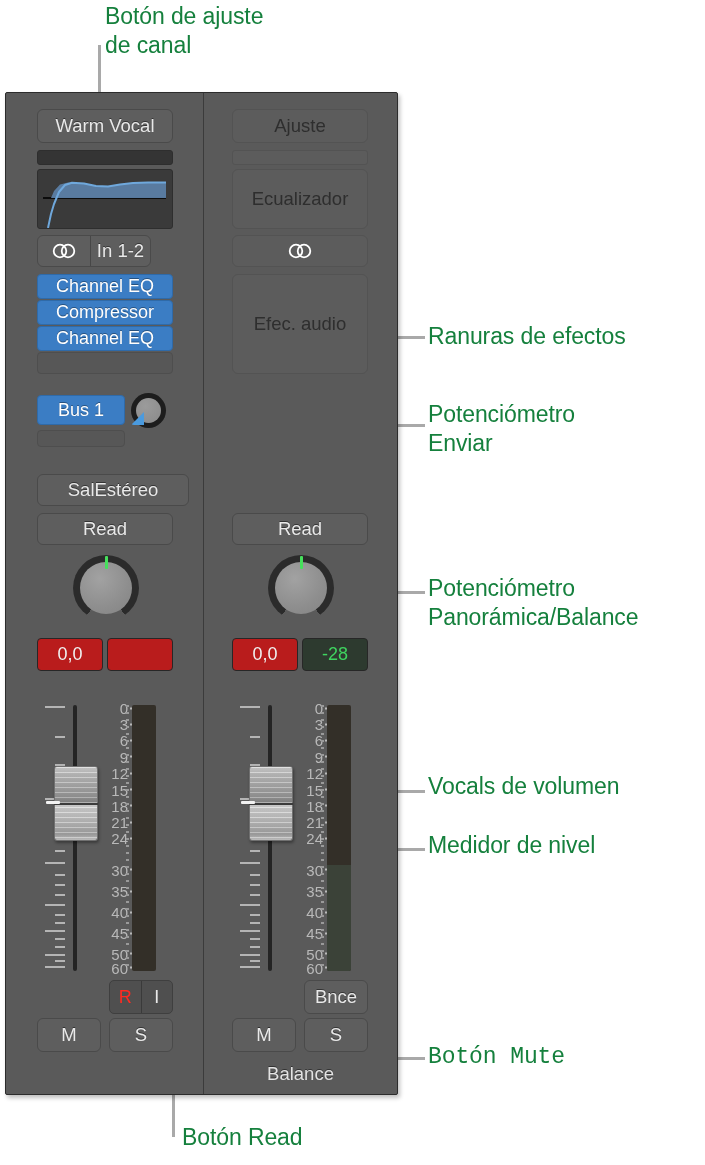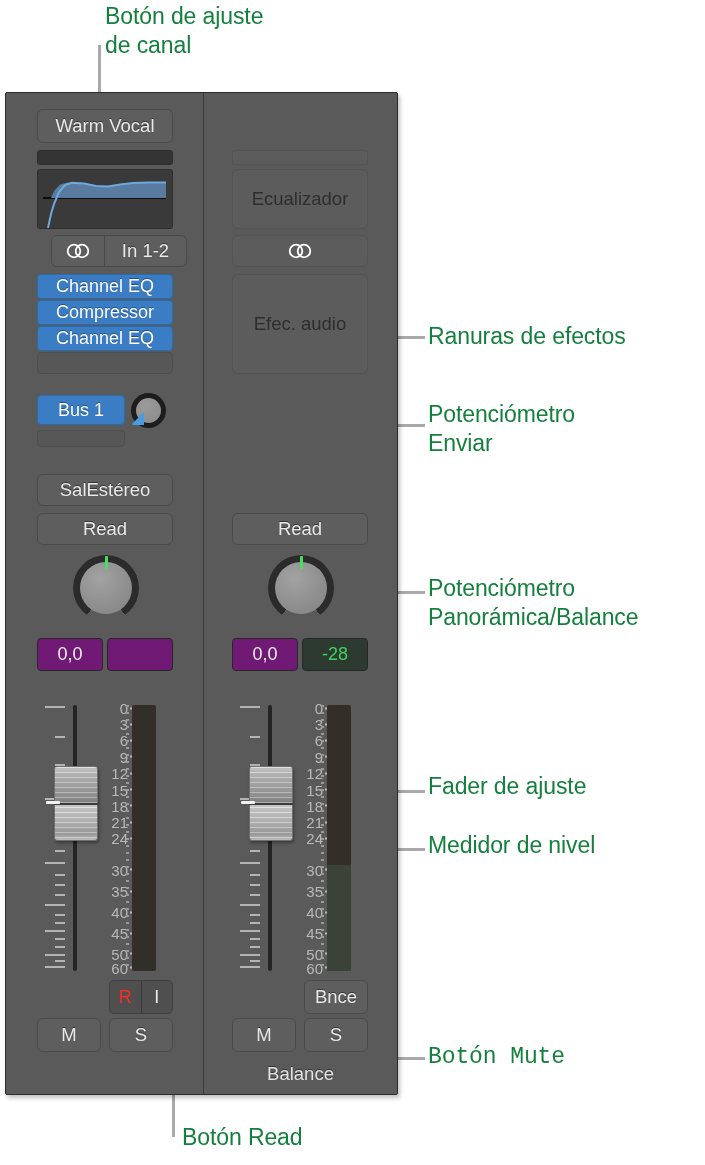--- a/index.html
+++ b/index.html
@@ -40,21 +40,21 @@
         background:#575757;border:1px solid #4e4e4e;}
   .thinbar{position:absolute;box-sizing:border-box;border-radius:3px;
            background:#343434;border:1px solid #2e2e2e;}
   .thinbar.light{background:#5c5c5c;border-color:#535353;}
 
   
   #eq-thumb{position:absolute;background:#3a3a3a;border:1px solid #2e2e2e;
             border-radius:3px;box-sizing:border-box;overflow:hidden;}
 
   
-  .vbox{position:absolute;box-sizing:border-box;background:#701a75;
+  .vbox{position:absolute;box-sizing:border-box;background:#b91c1c;
         border:1px solid #272727;border-radius:4px;
         display:flex;align-items:center;justify-content:center;
         color:#f0f0f0;font-size:18px;}
   .vbox.green{background:#2d3a2f;color:#3fd35f;}
   .vbox.empty{color:transparent;}
 
   
   .knob-pan{position:absolute;border-radius:50%;
             background:conic-gradient(from 215deg,#2b2b2b 0deg 290deg, rgba(0,0,0,0) 290deg 360deg);}
   .knob-pan .cap{position:absolute;left:7px;top:7px;right:7px;bottom:7px;
@@ -117,21 +117,21 @@
 </head>
 <body>
 
 <div class="callout" style="left:105px;top:2px;">Botón de ajuste
 de canal</div>
 <div class="callout" style="left:428px;top:322px;">Ranuras de efectos</div>
 <div class="callout" style="left:428px;top:400px;">Potenciómetro
 Enviar</div>
 <div class="callout" style="left:428px;top:574px;">Potenciómetro
 Panorámica/Balance</div>
-<div class="callout" style="left:428px;top:772px;">Fader de ajuste</div>
+<div class="callout" style="left:428px;top:772px;">Vocals de volumen</div>
 <div class="callout" style="left:428px;top:831px;">Medidor de nivel</div>
 <div class="callout" style="left:428px;top:1043px;font-family:Liberation Mono, monospace;">Botón Mute</div>
 <div class="callout" style="left:182px;top:1123px;">Botón Read</div>
 
 <div class="lead-v" style="left:98px;top:45px;height:70px;"></div>
 
 <div class="lead-v-w" style="left:167px;top:273px;height:110px;"></div>
 <div class="lead-h-w" style="left:167px;top:273px;width:14px;"></div>
 <div class="lead-h-w" style="left:167px;top:380px;width:14px;"></div>
 <div class="lead-v-w" style="left:178px;top:273px;height:110px;"></div>
@@ -160,21 +160,21 @@
     <div class="thinbar" style="left:31px;top:57px;width:136px;height:15px;"></div>
 
     <div id="eq-thumb" style="left:31px;top:76px;width:136px;height:60px;">
       <svg width="134" height="58" viewBox="0 0 134 58" preserveAspectRatio="none">
         <path d="M5,28 L128,28" stroke="#0c0c0c" stroke-width="2" fill="none"></path>
         <path d="M10,58 L10,28 L13,28 L16,21 L22,14.5 L30,12.5 L45,13.5 L58,16 L70,16.5 L82,14.5 L95,13 L110,12.6 L128,12.4 L128,28 L10,28 Z" fill="#5b7ea5" opacity="0.95"></path>
         <path d="M10,58 L13,44 L16,34 L21,22 L27,15 L34,12.7 L46,13.6 L58,16 L70,16.6 L82,14.6 L95,13 L110,12.6 L128,12.4" stroke="#6fa8dc" stroke-width="2" fill="none" stroke-linejoin="round"></path>
       </svg>
     </div>
 
-    <div class="iorow" style="left:45px;top:142px;width:136px;height:32px;">
+    <div class="iorow" style="left:31px;top:142px;width:114px;height:32px;">
       <div class="ic">
         <svg width="26" height="16" viewBox="0 0 26 16">
           <circle cx="9" cy="8" r="6.3" fill="none" stroke="#ffffff" stroke-width="1.8"></circle>
           <circle cx="17" cy="8" r="6.3" fill="none" stroke="#ffffff" stroke-width="1.8"></circle>
         </svg>
       </div>
       <div class="lbl">In 1-2</div>
     </div>
 
     <div class="slot" style="left:31px;top:181px;width:136px;height:25px;">Channel EQ</div>
@@ -182,21 +182,21 @@
     <div class="slot" style="left:31px;top:233px;width:136px;height:25px;">Channel EQ</div>
     <div class="slot-empty" style="left:31px;top:259px;width:136px;height:22px;"></div>
 
     <div class="slot" style="left:31px;top:302px;width:88px;height:30px;">Bus 1</div>
     <div class="knob-send" style="left:125px;top:300px;width:35px;height:35px;">
       <div class="cap"></div>
       <div class="ind"></div>
     </div>
     <div class="slot-empty" style="left:31px;top:337px;width:88px;height:17px;"></div>
 
-    <div class="btn" style="left:31px;top:381px;width:136px;height:32px;">SalEstéreo</div>
+    <div class="btn" style="left:31px;top:381px;width:152px;height:32px;">SalEstéreo</div>
     <div class="btn" style="left:31px;top:420px;width:136px;height:32px;">Read</div>
 
     <div class="knob-pan" style="left:67px;top:462px;width:66px;height:66px;">
       <div class="cap"></div>
       <div class="tick"></div>
     </div>
 
     <div class="vbox" style="left:31px;top:545px;width:66px;height:33px;">0,0</div>
     <div class="vbox empty" style="left:101px;top:545px;width:66px;height:33px;"></div>
 
@@ -257,20 +257,21 @@
       <div>I</div>
     </div>
 
     <div class="btn" style="left:31px;top:925px;width:64px;height:34px;">M</div>
     <div class="btn" style="left:103px;top:925px;width:64px;height:34px;">S</div>
 
   </div>
 
   <div class="strip" id="strip-output">
 
+    <div class="btn dim" style="left:28px;top:16px;width:136px;height:34px;">Ajuste</div>
 
     <div class="thinbar light" style="left:28px;top:57px;width:136px;height:15px;"></div>
 
     <div class="btn dim" style="left:28px;top:76px;width:136px;height:60px;">Ecualizador</div>
 
     <div class="btn dim" style="left:28px;top:142px;width:136px;height:32px;">
       <svg width="26" height="16" viewBox="0 0 26 16">
         <circle cx="9" cy="8" r="6.3" fill="none" stroke="#ffffff" stroke-width="1.8"></circle>
         <circle cx="17" cy="8" r="6.3" fill="none" stroke="#ffffff" stroke-width="1.8"></circle>
       </svg>

